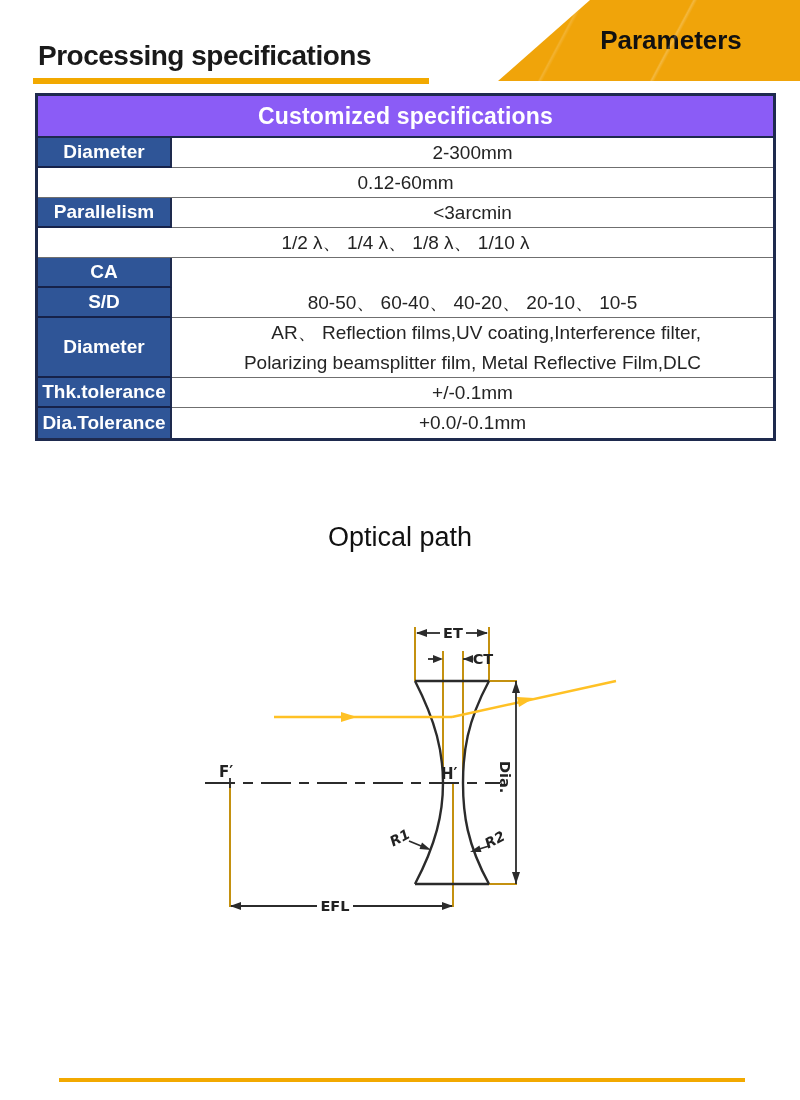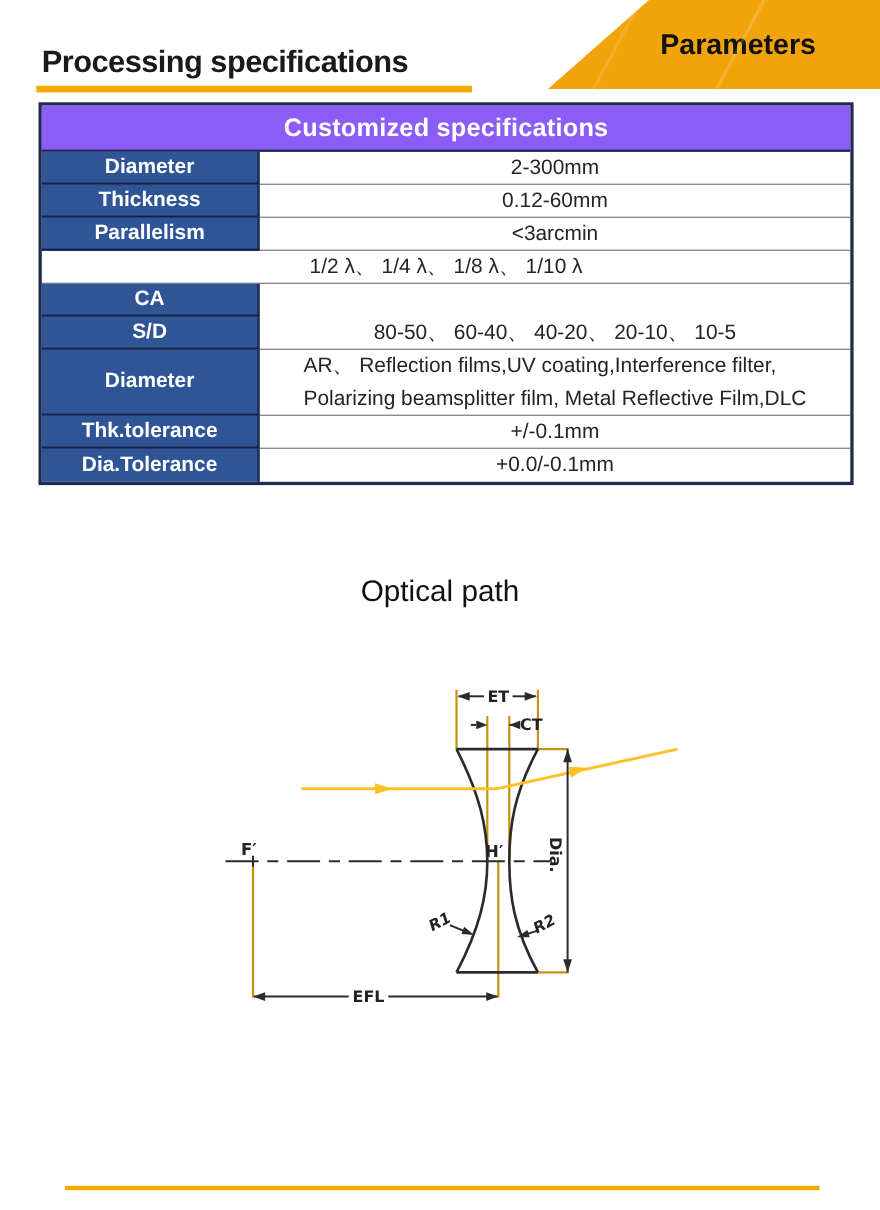--- a/index.html
+++ b/index.html
@@ -35,27 +35,27 @@
     position:absolute;left:35px;top:93px;width:741px;
     border:3px solid #1e2a4e;box-sizing:border-box;background:#fff;
   }
   .t-header{
     height:40px;background:#8b5cf6;border-bottom:2px solid #1e2a4e;
     display:flex;align-items:center;justify-content:center;
     color:#fff;font-size:23px;font-weight:bold;letter-spacing:0.2px;
   }
   .t-row{display:flex;align-items:stretch;}
   .t-label{
-    width:198px;background:#2F5597;color:#fff;font-weight:bold;font-size:19px;
+    width:134px;background:#2F5597;color:#fff;font-weight:bold;font-size:19px;
     display:flex;align-items:center;justify-content:center;text-align:center;
     border-right:2px solid #1e2a4e;border-bottom:2px solid #16224a;
     box-sizing:border-box;flex:none;
   }
   .t-value{
-    flex:1;display:flex;align-items:center;justify-content:center;text-align:left;
+    flex:1;display:flex;align-items:center;justify-content:center;text-align:right;
     color:#242424;font-size:19px;border-bottom:1.5px solid #6f6f6f;
     box-sizing:border-box;white-space:pre-line;line-height:1.55;
   }
   .t-row.h30 .t-label,.t-row.h30 .t-value{height:30px;}
   .t-row.h60 .t-label,.t-row.h60 .t-value{height:60px;}
   .t-row:last-child .t-label,.t-row:last-child .t-value{border-bottom:none;}
   
   .optical-title{
     position:absolute;left:0;top:494px;width:800px;text-align:center;
     font-size:27px;font-weight:500;color:#111;margin-top:28px;
@@ -79,21 +79,20 @@
 </div>
 
 <div class="spec-table">
   <div class="t-header">Customized specifications</div>
 
   <div class="t-row h30">
     <div class="t-label">Diameter</div>
     <div class="t-value">2-300mm</div>
   </div>
   <div class="t-row h30">
-    <div class="t-label">Thickness</div>
     <div class="t-value">0.12-60mm</div>
   </div>
   <div class="t-row h30">
     <div class="t-label">Parallelism</div>
     <div class="t-value">&lt;3arcmin</div>
   </div>
   <div class="t-row h30">
     <div class="t-value">1/2 λ、 1/4 λ、 1/8 λ、 1/10 λ</div>
   </div>
   <div class="t-row h30">

